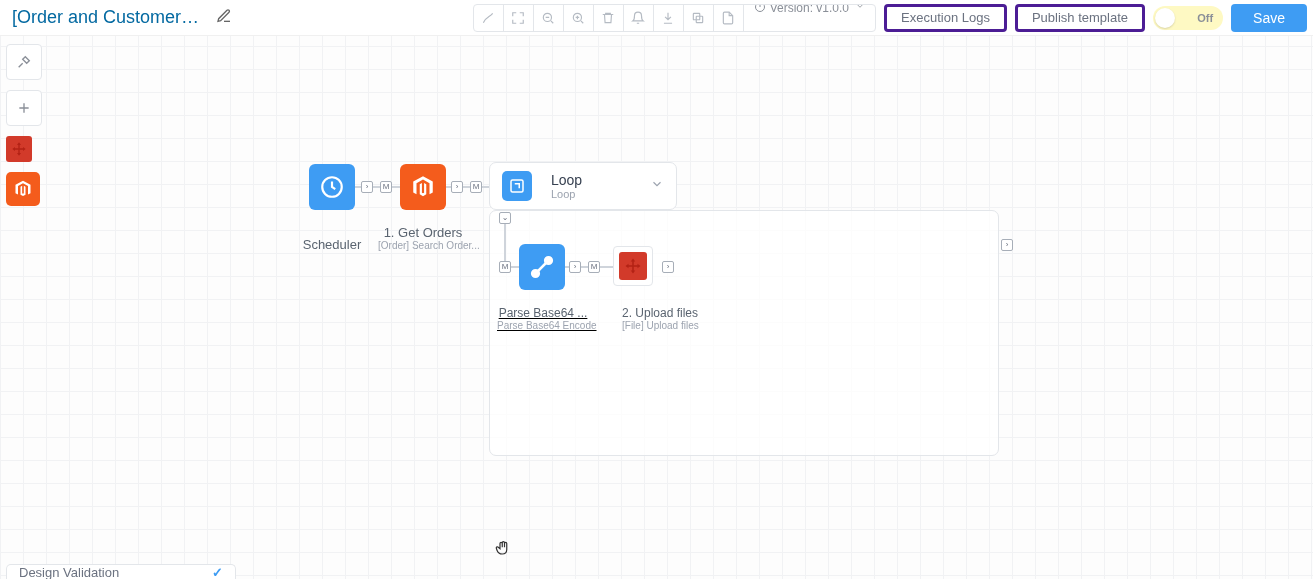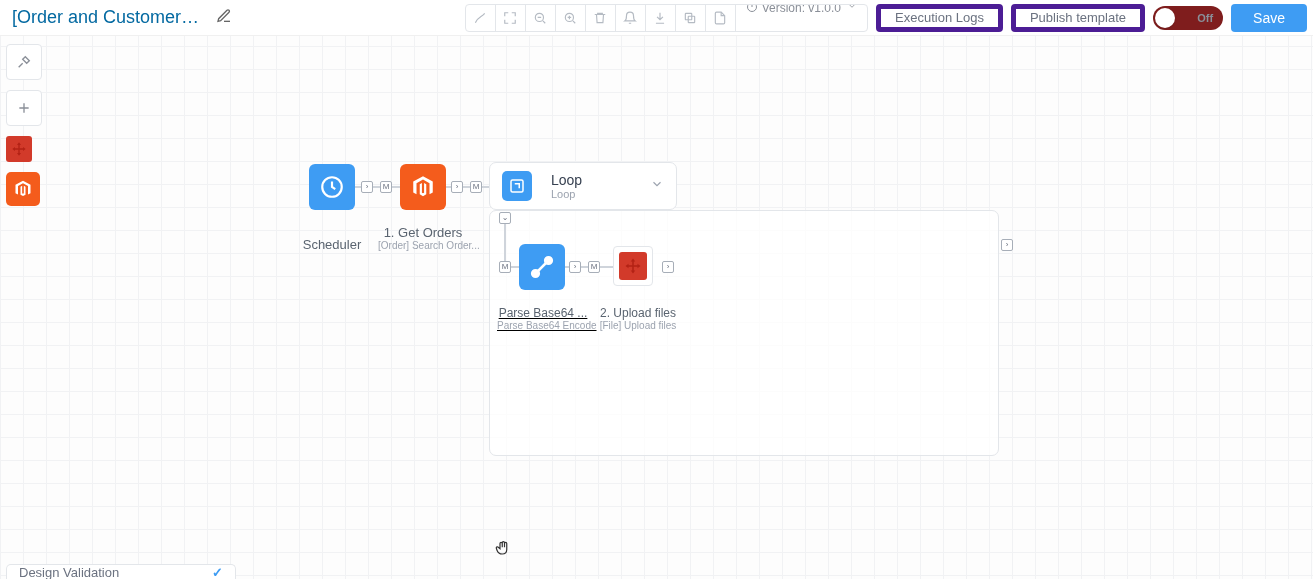--- a/index.html
+++ b/index.html
@@ -13,22 +13,22 @@
   }
   
   .topbar { position: absolute; top: 0; left: 0; right: 0; height: 36px; display: flex; align-items: center; padding: 0 6px 0 4px; z-index: 10; background: #fff; border-bottom: 1px solid #f0f0f0; }
   .title { font-size: 18px; color: #0369a1; padding: 0 4px 0 8px; max-width: 200px; white-space: nowrap; overflow: hidden; text-overflow: ellipsis; }
   .edit-icon { margin-left: 12px; color: #666; cursor: pointer; }
   .tb-spacer { flex: 1; }
   .tb-group { display: flex; align-items: center; border: 1px solid #e3e6ea; border-radius: 4px; height: 28px; overflow: hidden; margin-right: 8px; background: #fff; }
   .tb-btn { width: 30px; height: 28px; display: flex; align-items: center; justify-content: center; color: #b5bbc3; border-right: 1px solid #e3e6ea; cursor: pointer; }
   .tb-btn:last-child { border-right: none; }
   .tb-version { display: flex; align-items: flex-start; height: 34px; padding: 0 10px; color: #8a8f98; font-size: 12px; white-space: nowrap; }
-  .tb-text-btn { height: 28px; border: 5px solid #4c1d95; border-radius: 4px; background: #fff; color: #6b7280; font-size: 13px; padding: 0 14px; display: flex; align-items: center; margin-right: 8px; cursor: pointer; }
-  .toggle { width: 70px; height: 24px; background: #7f1d1d; border-radius: 13px; position: relative; margin-right: 8px; display: flex; align-items: center; cursor: pointer; }
+  .tb-text-btn { height: 28px; border: 3px solid #4c1d95; border-radius: 4px; background: #fff; color: #6b7280; font-size: 13px; padding: 0 14px; display: flex; align-items: center; margin-right: 8px; cursor: pointer; }
+  .toggle { width: 70px; height: 24px; background: #fef9c3; border-radius: 13px; position: relative; margin-right: 8px; display: flex; align-items: center; cursor: pointer; }
   .toggle-knob { width: 20px; height: 20px; background: #fff; border-radius: 50%; position: absolute; left: 2px; top: 2px; box-shadow: 0 1px 2px rgba(0,0,0,.15); }
   .toggle-label { position: absolute; right: 10px; font-size: 11px; font-weight: 600; color: #8a8f98; }
   .save-btn { height: 28px; background: #3e9cf3; color: #fff; border: none; border-radius: 4px; padding: 0 22px; font-size: 14px; cursor: pointer; }
   
   .sidebar { position: absolute; left: 6px; top: 44px; width: 36px; z-index: 10; display: flex; flex-direction: column; gap: 10px; }
   .side-box { width: 36px; height: 36px; border: 1px solid #e3e6ea; border-radius: 4px; background: #fff; display: flex; align-items: center; justify-content: center; color: #8a8f98; cursor: pointer; }
   .side-icon-red { width: 26px; height: 26px; background: #d23a2a; border-radius: 3px; display:flex; align-items:center; justify-content:center; }
   .side-icon-orange { width: 34px; height: 34px; background: #f45c1c; border-radius: 5px; display:flex; align-items:center; justify-content:center; }
   
   .canvas { position: absolute; inset: 0; z-index: 5; }
@@ -243,21 +243,21 @@
 
   <div class="node" style="left:612px; top:246px; width:42px;">
     <div class="node-icon ni-red" style="border:1px solid #e3e6ea; background:#fff;">
       <div style="width:28px;height:28px;background:#d23a2a;border-radius:3px;display:flex;align-items:center;justify-content:center;">
         <svg width="18" height="18" viewBox="0 0 24 24" fill="#b32215">
             <path d="M12 2l3 4h-2v5h5V9l4 3-4 3v-2h-5v5h2l-3 4-3-4h2v-5H6v2l-4-3 4-3v2h5V6H9l3-4z"></path>
           </svg>
       </div>
     </div>
   </div>
-  <div style="position:absolute; left:594px; top:300px; width:88px; text-align:center;">
+  <div style="position:absolute; left:622px; top:300px; width:88px; text-align:left;">
     <div class="node-title" style="font-size:12px">2. Upload files</div>
     <div class="node-sub">[File] Upload files</div>
   </div>
 
   <div class="port" style="left:662px; top:261px;">›</div>
 
   <div class="hand-cursor" style="left:494px; top:539px;">
     <svg width="18" height="18" viewBox="0 0 24 24" fill="none" stroke="#333" stroke-width="1.6">
         <path d="M8 13V6a1.5 1.5 0 013 0v5V5a1.5 1.5 0 013 0v6V6a1.5 1.5 0 013 0v8c0 3-2 6-6 6s-6-2-7-5l-1-3a1.5 1.5 0 012.7-1L8 13z"></path>
       </svg>

